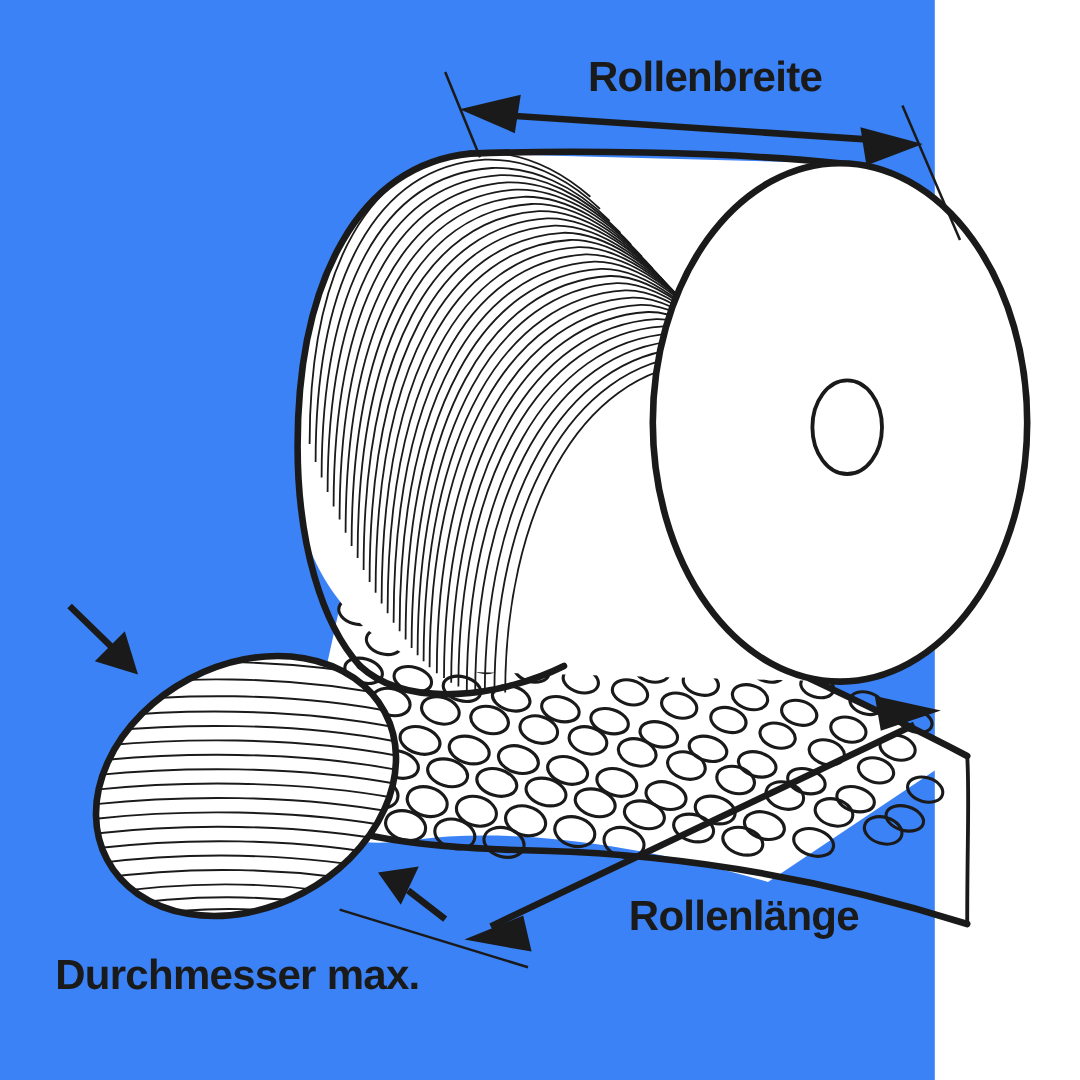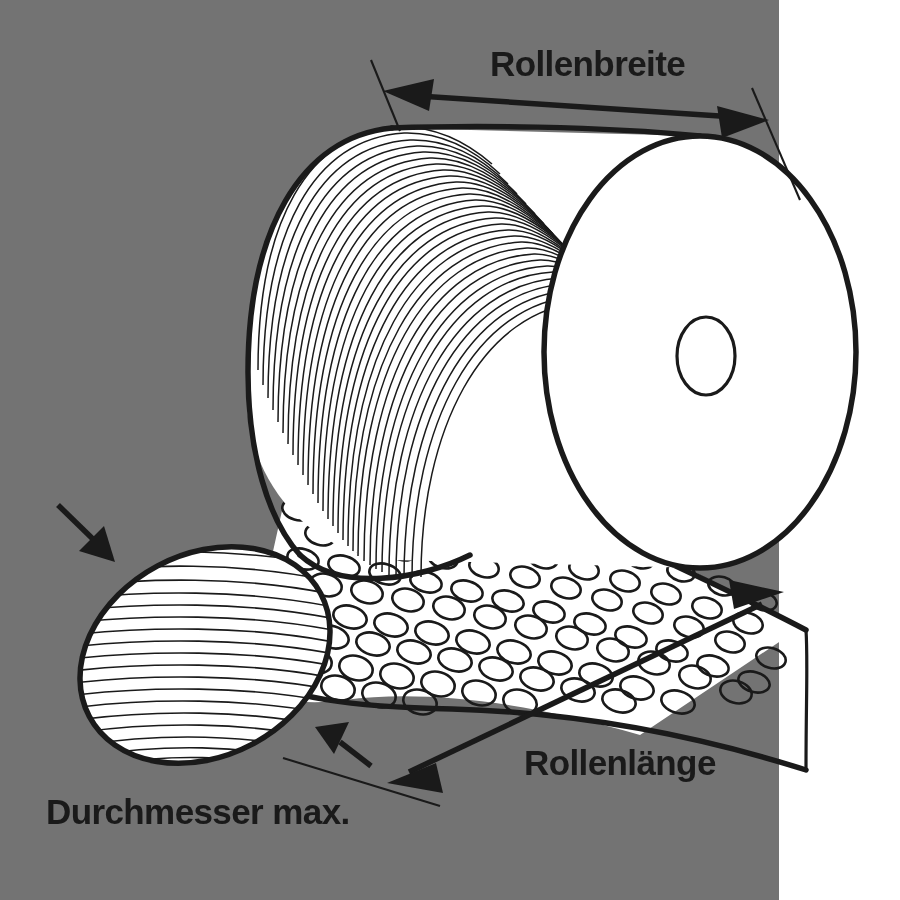--- a/index.html
+++ b/index.html
@@ -11,21 +11,21 @@
   body {
     width: 900px;
     height: 900px;
     font-family: "Liberation Sans", sans-serif;
     overflow: hidden;
   }
   #diagram-root {
     position: relative;
     width: 779px;
     height: 900px;
-    background: #737373;
+    background: #3b82f6;
   }
   svg#diagram-svg {
     display: block;
     width: 900px;
     height: 900px;
   }
   .stroke-heavy {
     fill: none;
     stroke: #1a1a1a;
     stroke-width: 5.5;

